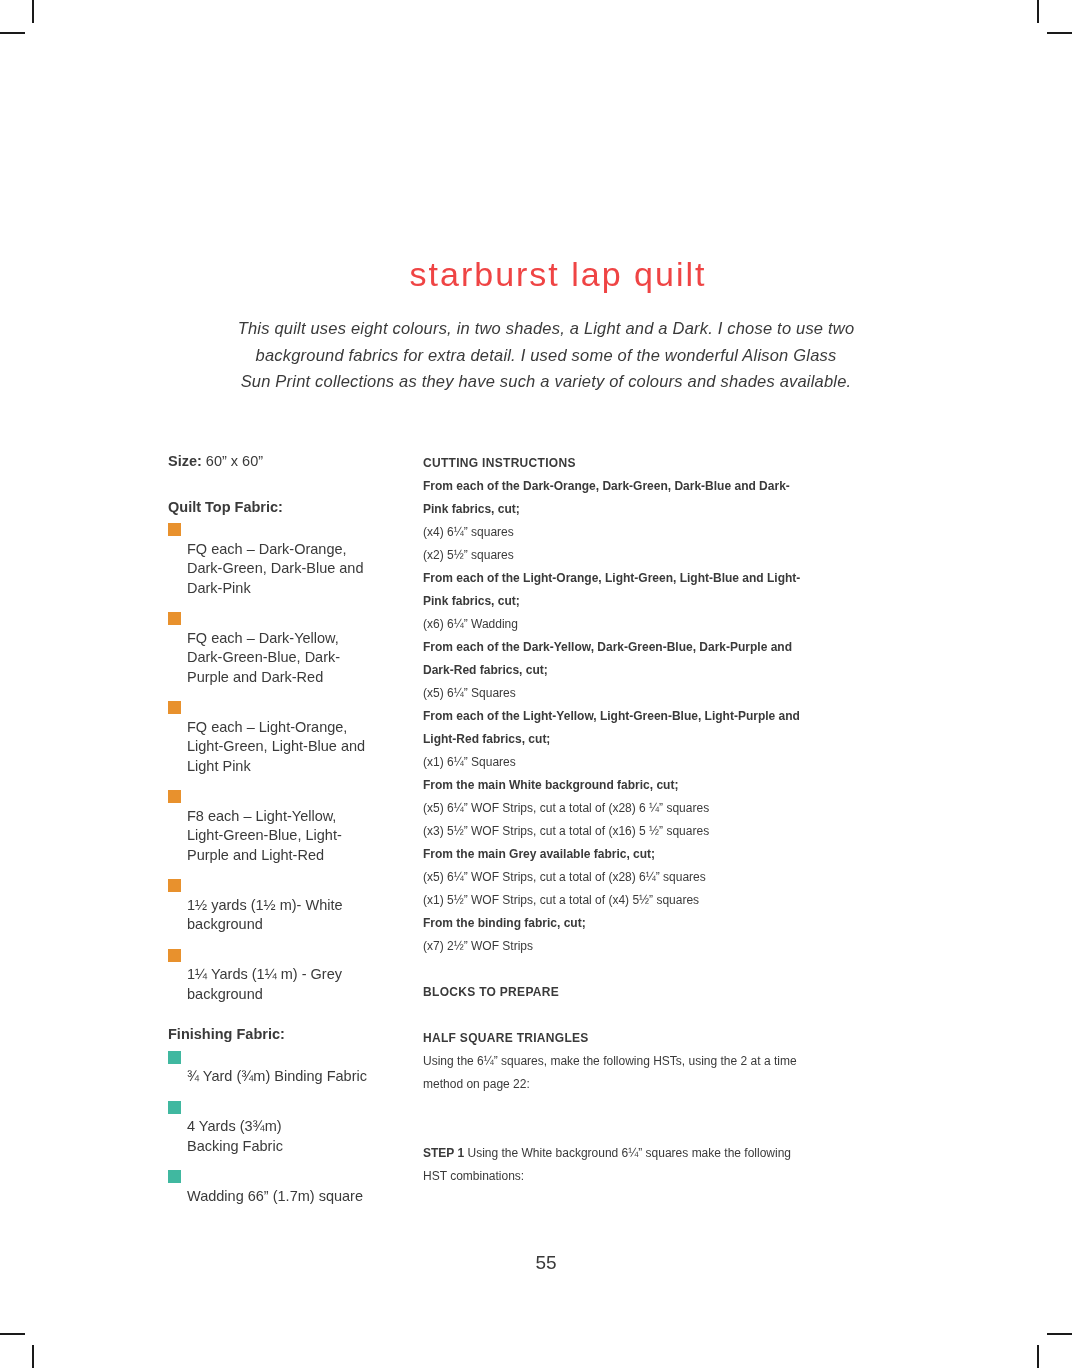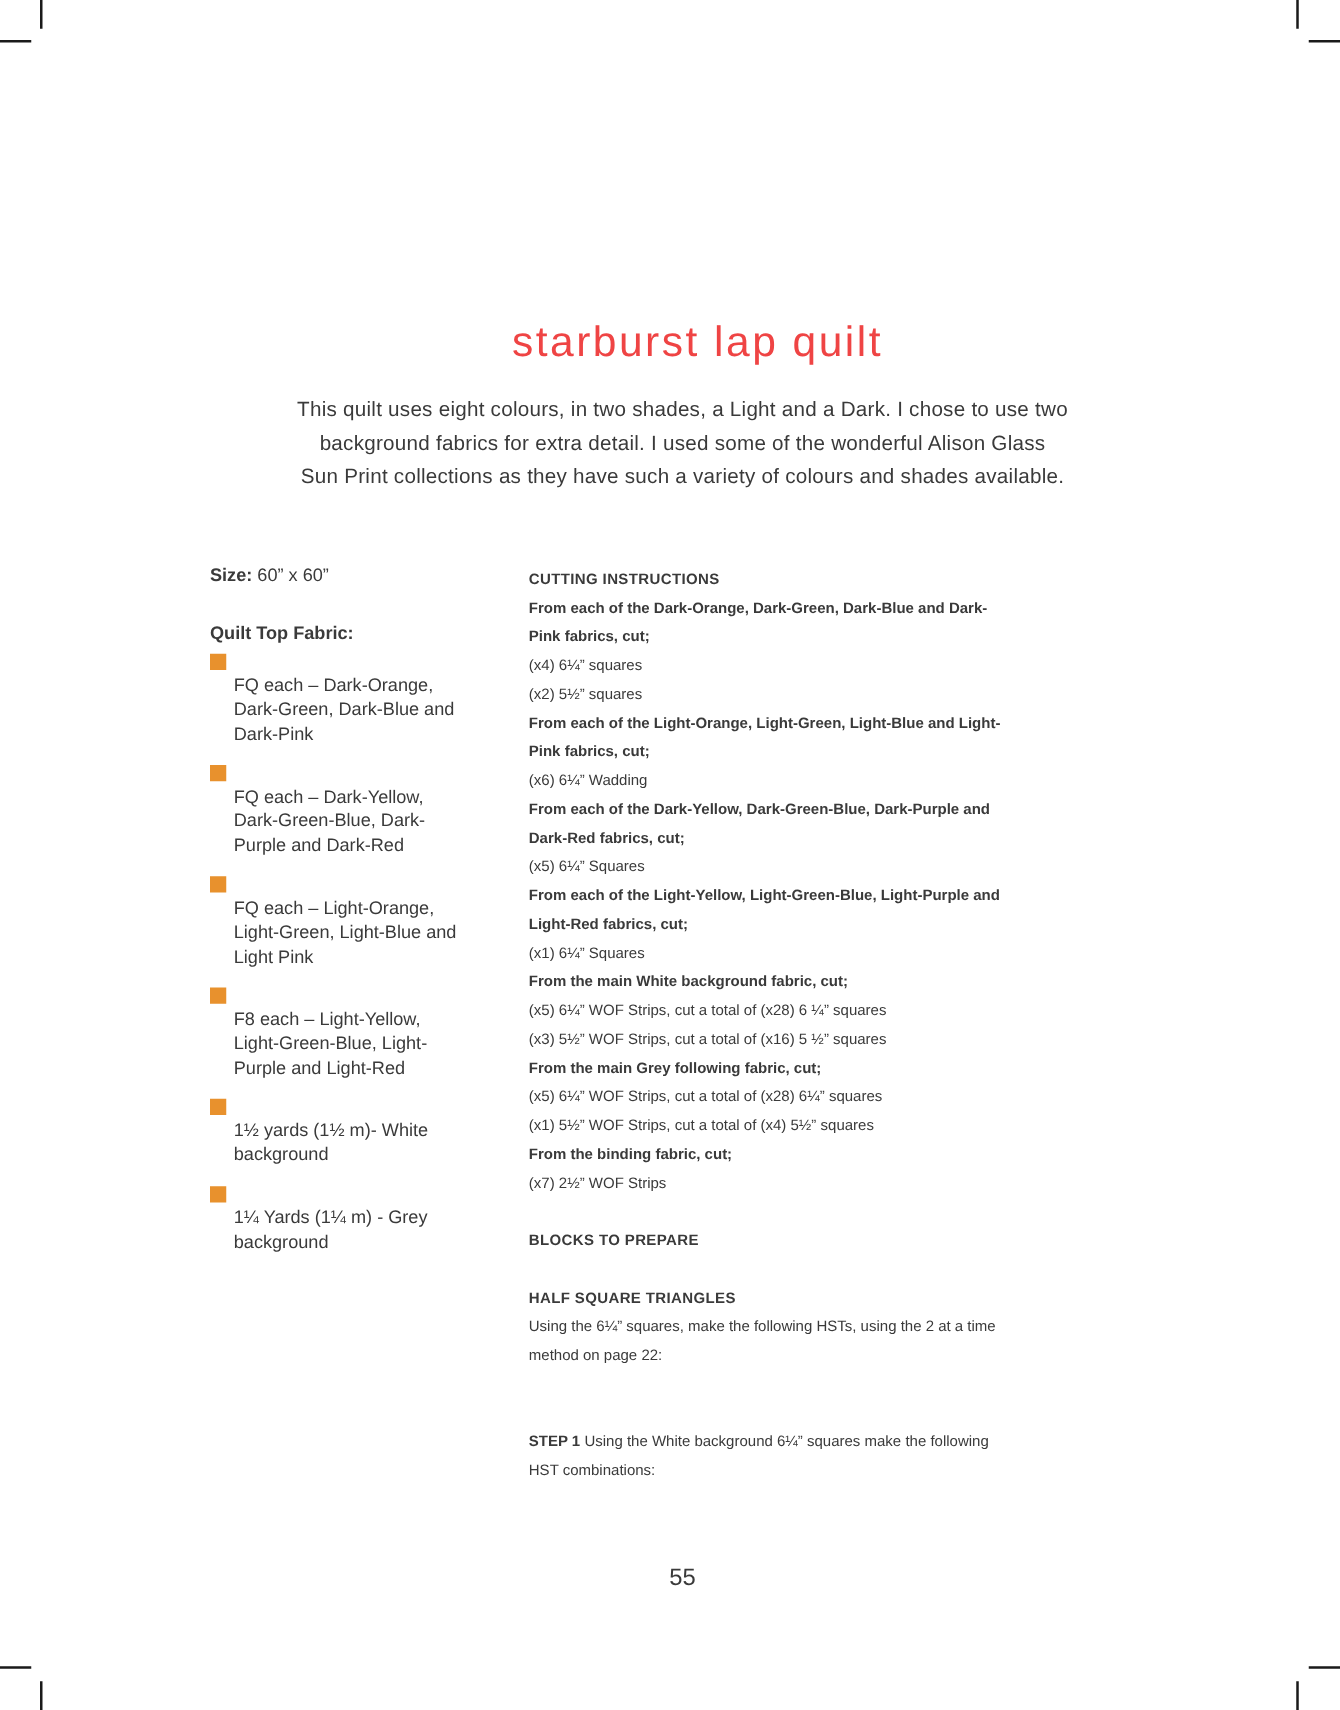--- a/index.html
+++ b/index.html
@@ -29,20 +29,21 @@
     text-align: center;
     font-size: 34px;
     letter-spacing: 2px;
     color: #ef4444;
     white-space: pre-line;
   }
   .intro {
     position: absolute;
     top: 315px; left: 186px; width: 720px;
     text-align: center;
+    font-style: italic;
     font-size: 16.5px;
     line-height: 26.5px;
     white-space: pre-line;
     letter-spacing: 0.2px;
   }
 
   .columns { position: absolute; top: 452px; left: 168px; width: 790px; display: flex; }
   .sidebar { width: 212px; margin-right: 45px; font-size: 14.5px; line-height: 19.5px; }
   .sidebar .size-row { margin-bottom: 26px; }
   .sidebar .size-label { font-weight: bold; }
@@ -129,20 +130,33 @@
       </div>
       <div class="fab-item">
         <span class="bullet orange"></span><span>1½ yards (1½ m)- White
 background</span>
       </div>
       <div class="fab-item">
         <span class="bullet orange"></span><span>1¼ Yards (1¼ m) - Grey
 background</span>
       </div>
 
+      <div class="finishing-block">
+        <div class="section-heading">Finishing Fabric:</div>
+        <div class="fab-item">
+          <span class="bullet teal"></span><span>¾ Yard (¾m) Binding Fabric</span>
+        </div>
+        <div class="fab-item">
+          <span class="bullet teal"></span><span>4 Yards (3¾m)
+Backing Fabric</span>
+        </div>
+        <div class="fab-item">
+          <span class="bullet teal"></span><span>Wadding 66” (1.7m) square</span>
+        </div>
+      </div>
     </div>
 
     <div class="main-col">
       <div class="caps-heading">CUTTING INSTRUCTIONS</div>
 
       <div class="line bold">From each of the Dark-Orange, Dark-Green, Dark-Blue and Dark-
 Pink fabrics, cut;</div>
       <div class="line">(x4) 6¼” squares</div>
       <div class="line">(x2) 5½” squares</div>
       <div class="line bold">From each of the Light-Orange, Light-Green, Light-Blue and Light-
@@ -150,21 +164,21 @@
       <div class="line">(x6) 6¼” Wadding</div>
       <div class="line bold">From each of the Dark-Yellow, Dark-Green-Blue, Dark-Purple and
 Dark-Red fabrics, cut;</div>
       <div class="line">(x5) 6¼” Squares</div>
       <div class="line bold">From each of the Light-Yellow, Light-Green-Blue, Light-Purple and
 Light-Red fabrics, cut;</div>
       <div class="line">(x1) 6¼” Squares</div>
       <div class="line bold">From the main White background fabric, cut;</div>
       <div class="line">(x5) 6¼” WOF Strips, cut a total of (x28) 6 ¼” squares</div>
       <div class="line">(x3) 5½” WOF Strips, cut a total of (x16) 5 ½” squares</div>
-      <div class="line bold">From the main Grey following fabric, cut;</div>
+      <div class="line bold">From the main Grey available fabric, cut;</div>
       <div class="line">(x5) 6¼” WOF Strips, cut a total of (x28) 6¼” squares</div>
       <div class="line">(x1) 5½” WOF Strips, cut a total of (x4) 5½” squares</div>
       <div class="line bold">From the binding fabric, cut;</div>
       <div class="line">(x7) 2½” WOF Strips</div>
 
       <div class="caps-heading section-gap">BLOCKS TO PREPARE</div>
 
       <div class="caps-heading section-gap">HALF SQUARE TRIANGLES</div>
       <div class="para">Using the 6¼” squares, make the following HSTs, using the 2 at a time
 method on page 22:</div>

